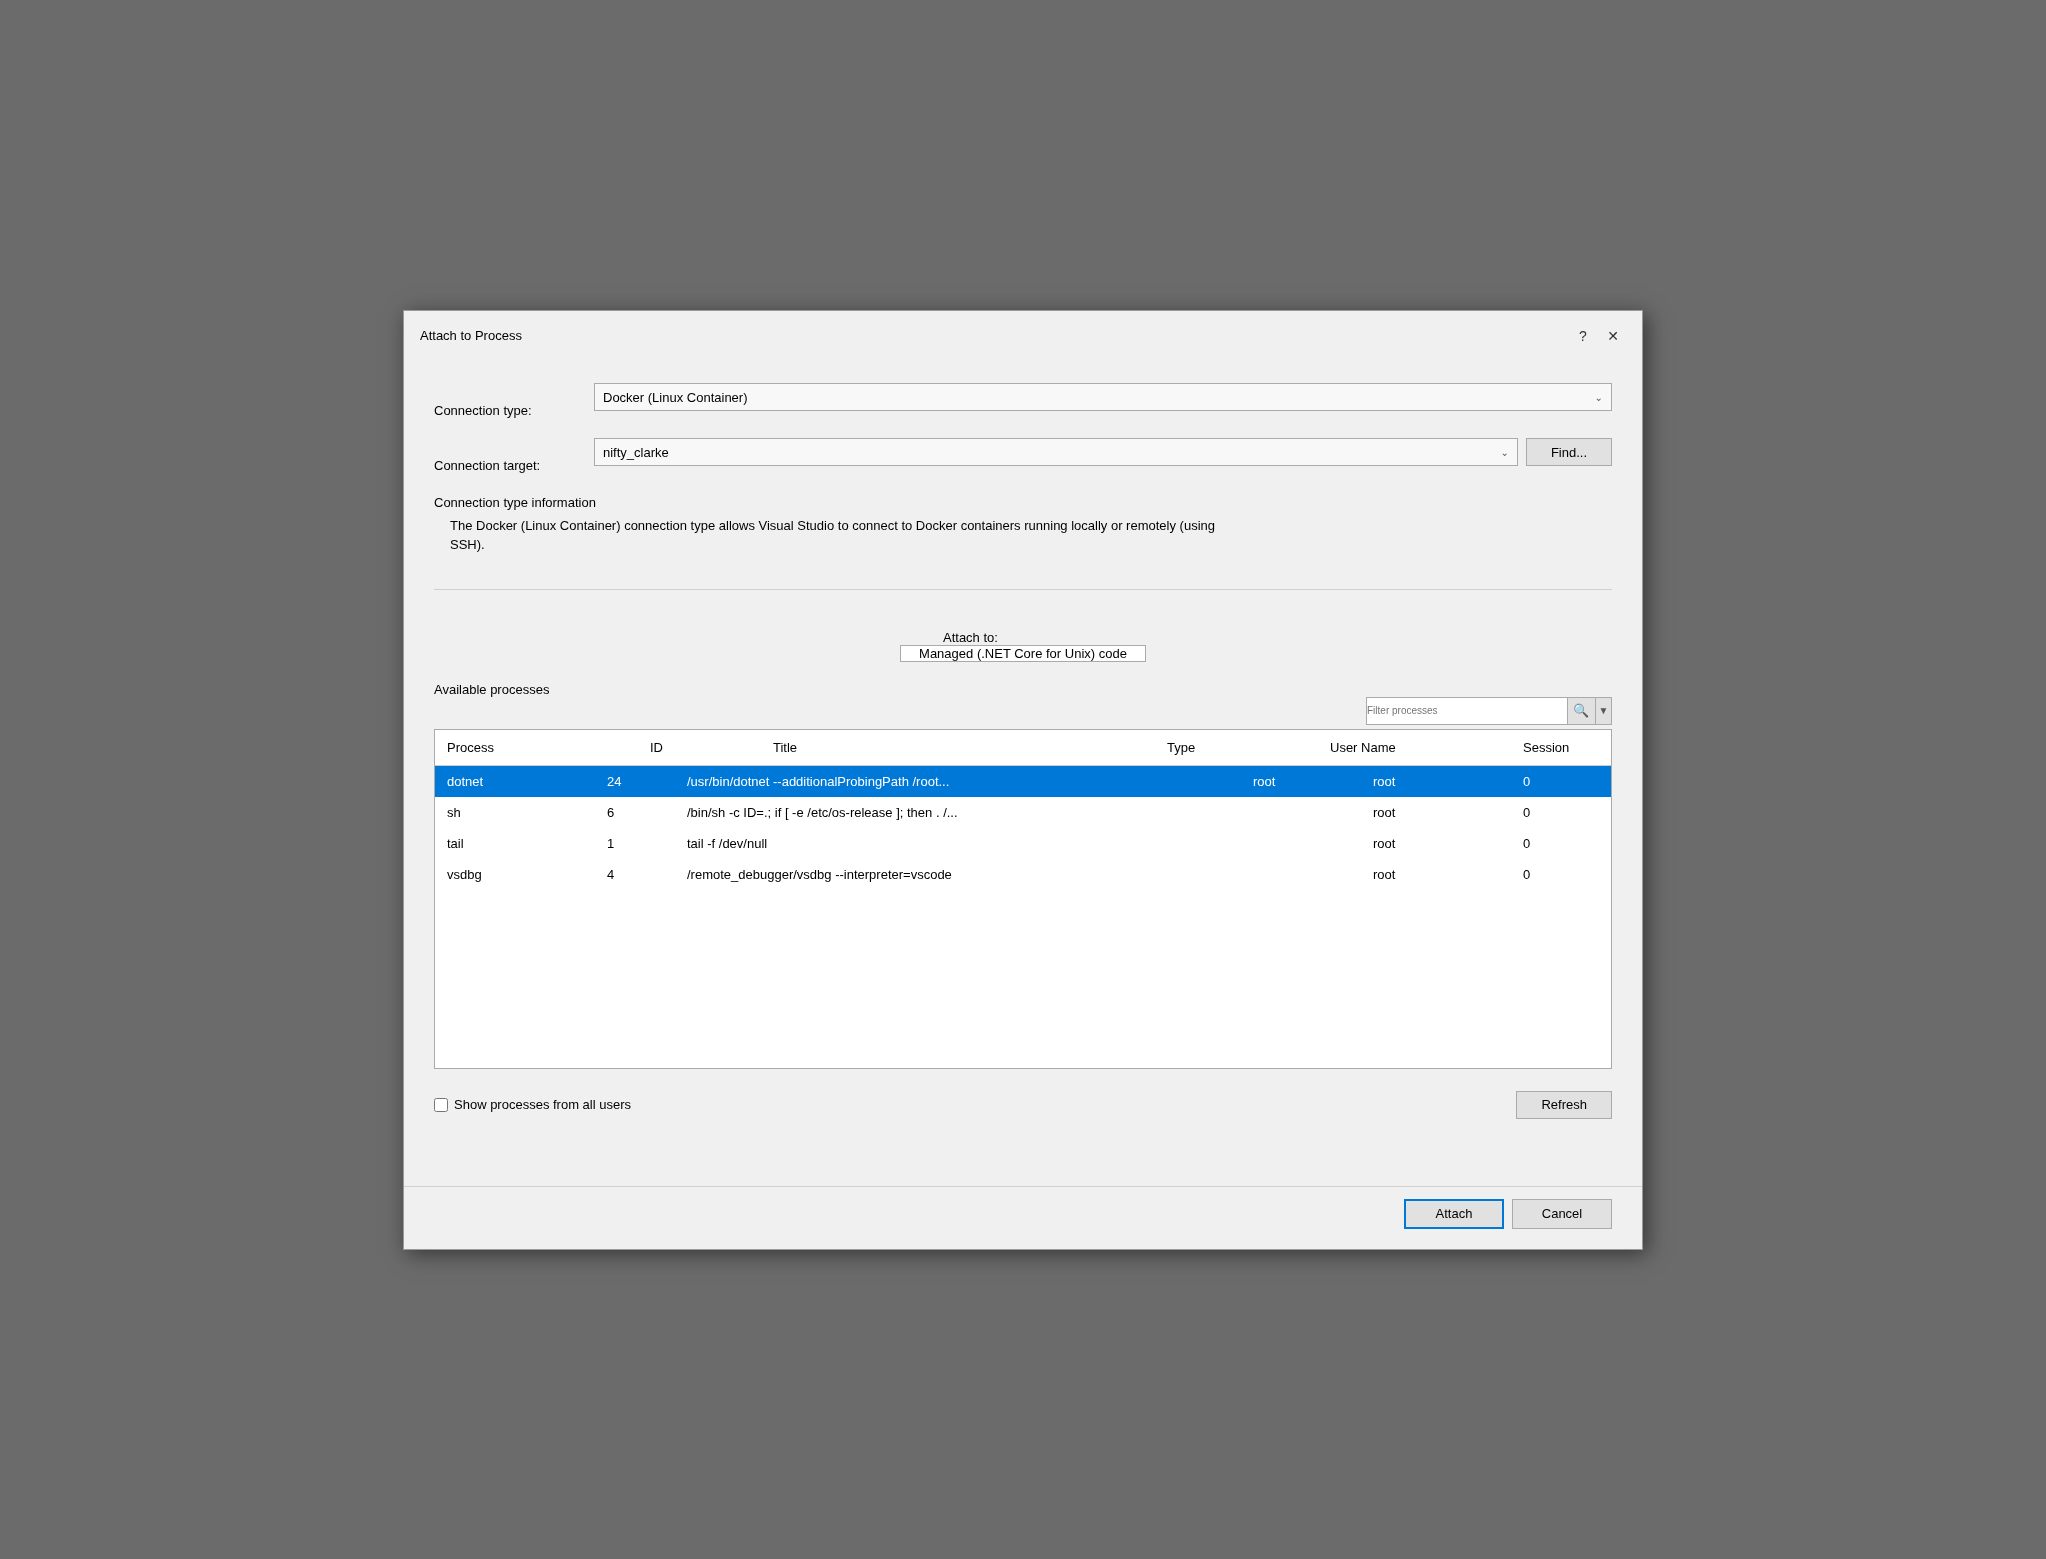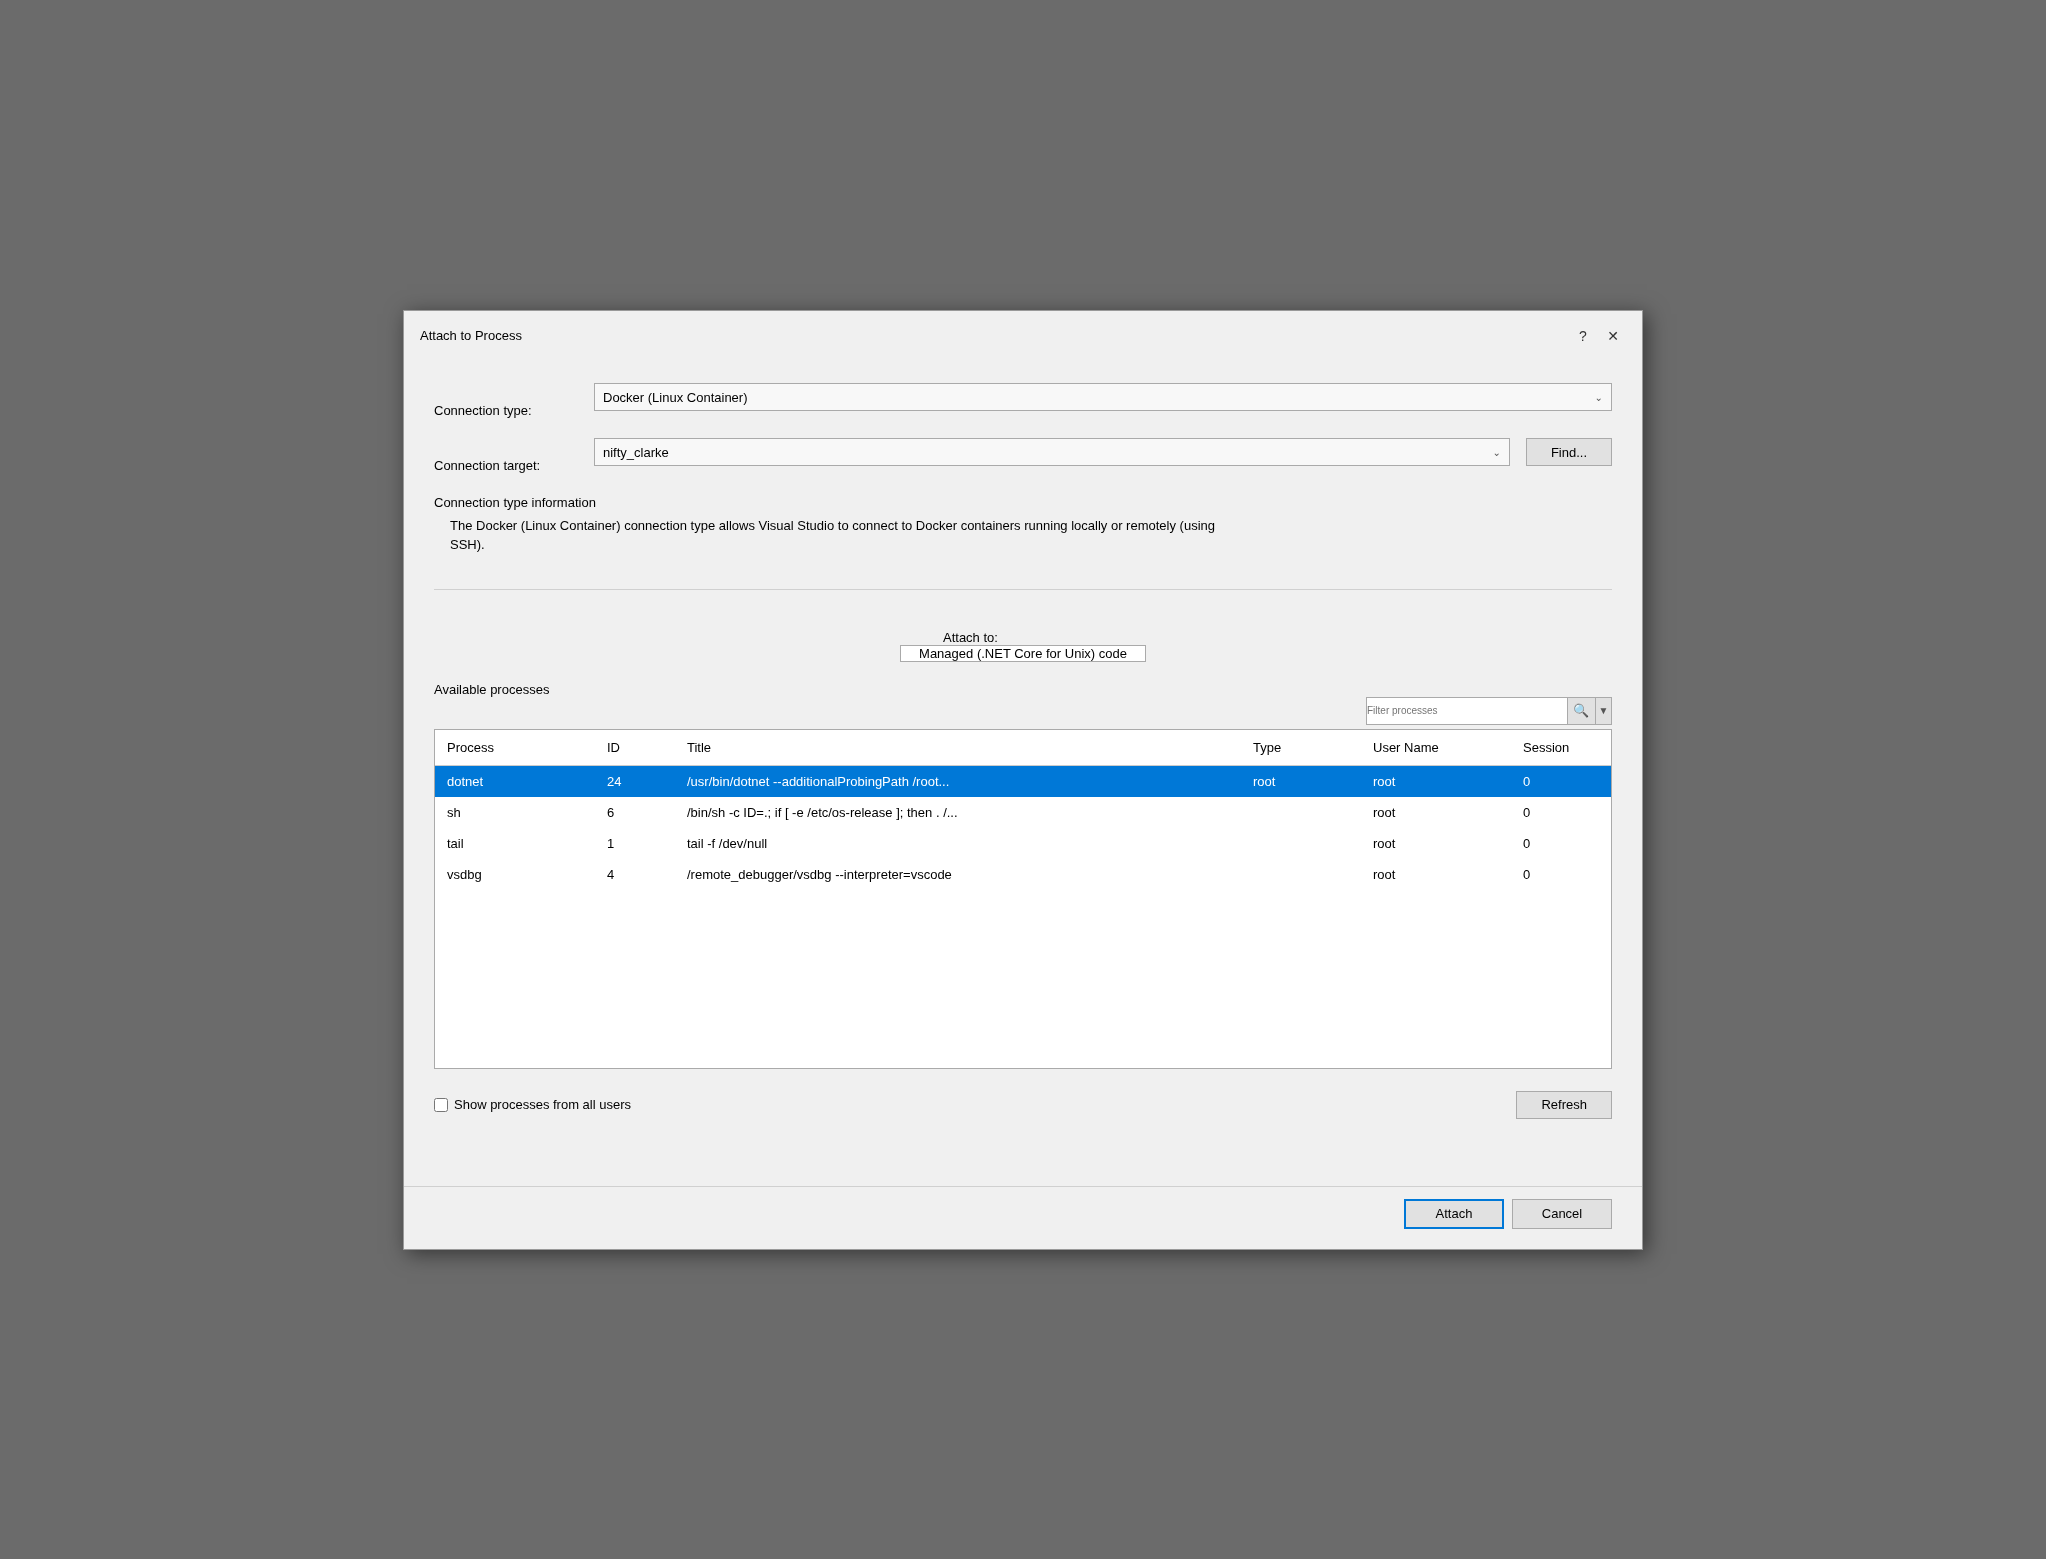--- a/index.html
+++ b/index.html
@@ -106,21 +106,21 @@
 
     .dropdown-arrow {
       font-size: 10px;
       color: #555;
     }
 
     .dropdown-with-btn {
       flex: 1;
       display: flex;
       align-items: center;
-      gap: 16px;
+      gap: 8px;
     }
 
     .dropdown-select {
       flex: 1;
       height: 28px;
       background: #f8f8f8;
       border: 1px solid #aaa;
       padding: 0 8px;
       font-size: 13px;
       display: flex;
@@ -239,20 +239,21 @@
       font-size: 10px;
       color: #555;
     }
 
     .table-header {
       display: grid;
       grid-template-columns: 160px 80px 1fr 120px 150px 100px;
       background: white;
       border-bottom: 1px solid #ccc;
       padding: 6px 0;
+      gap: 43px;
     }
 
     .table-header-cell {
       padding: 4px 12px;
       font-size: 13px;
       color: #000;
       font-weight: normal;
     }
 
     .table-body {

